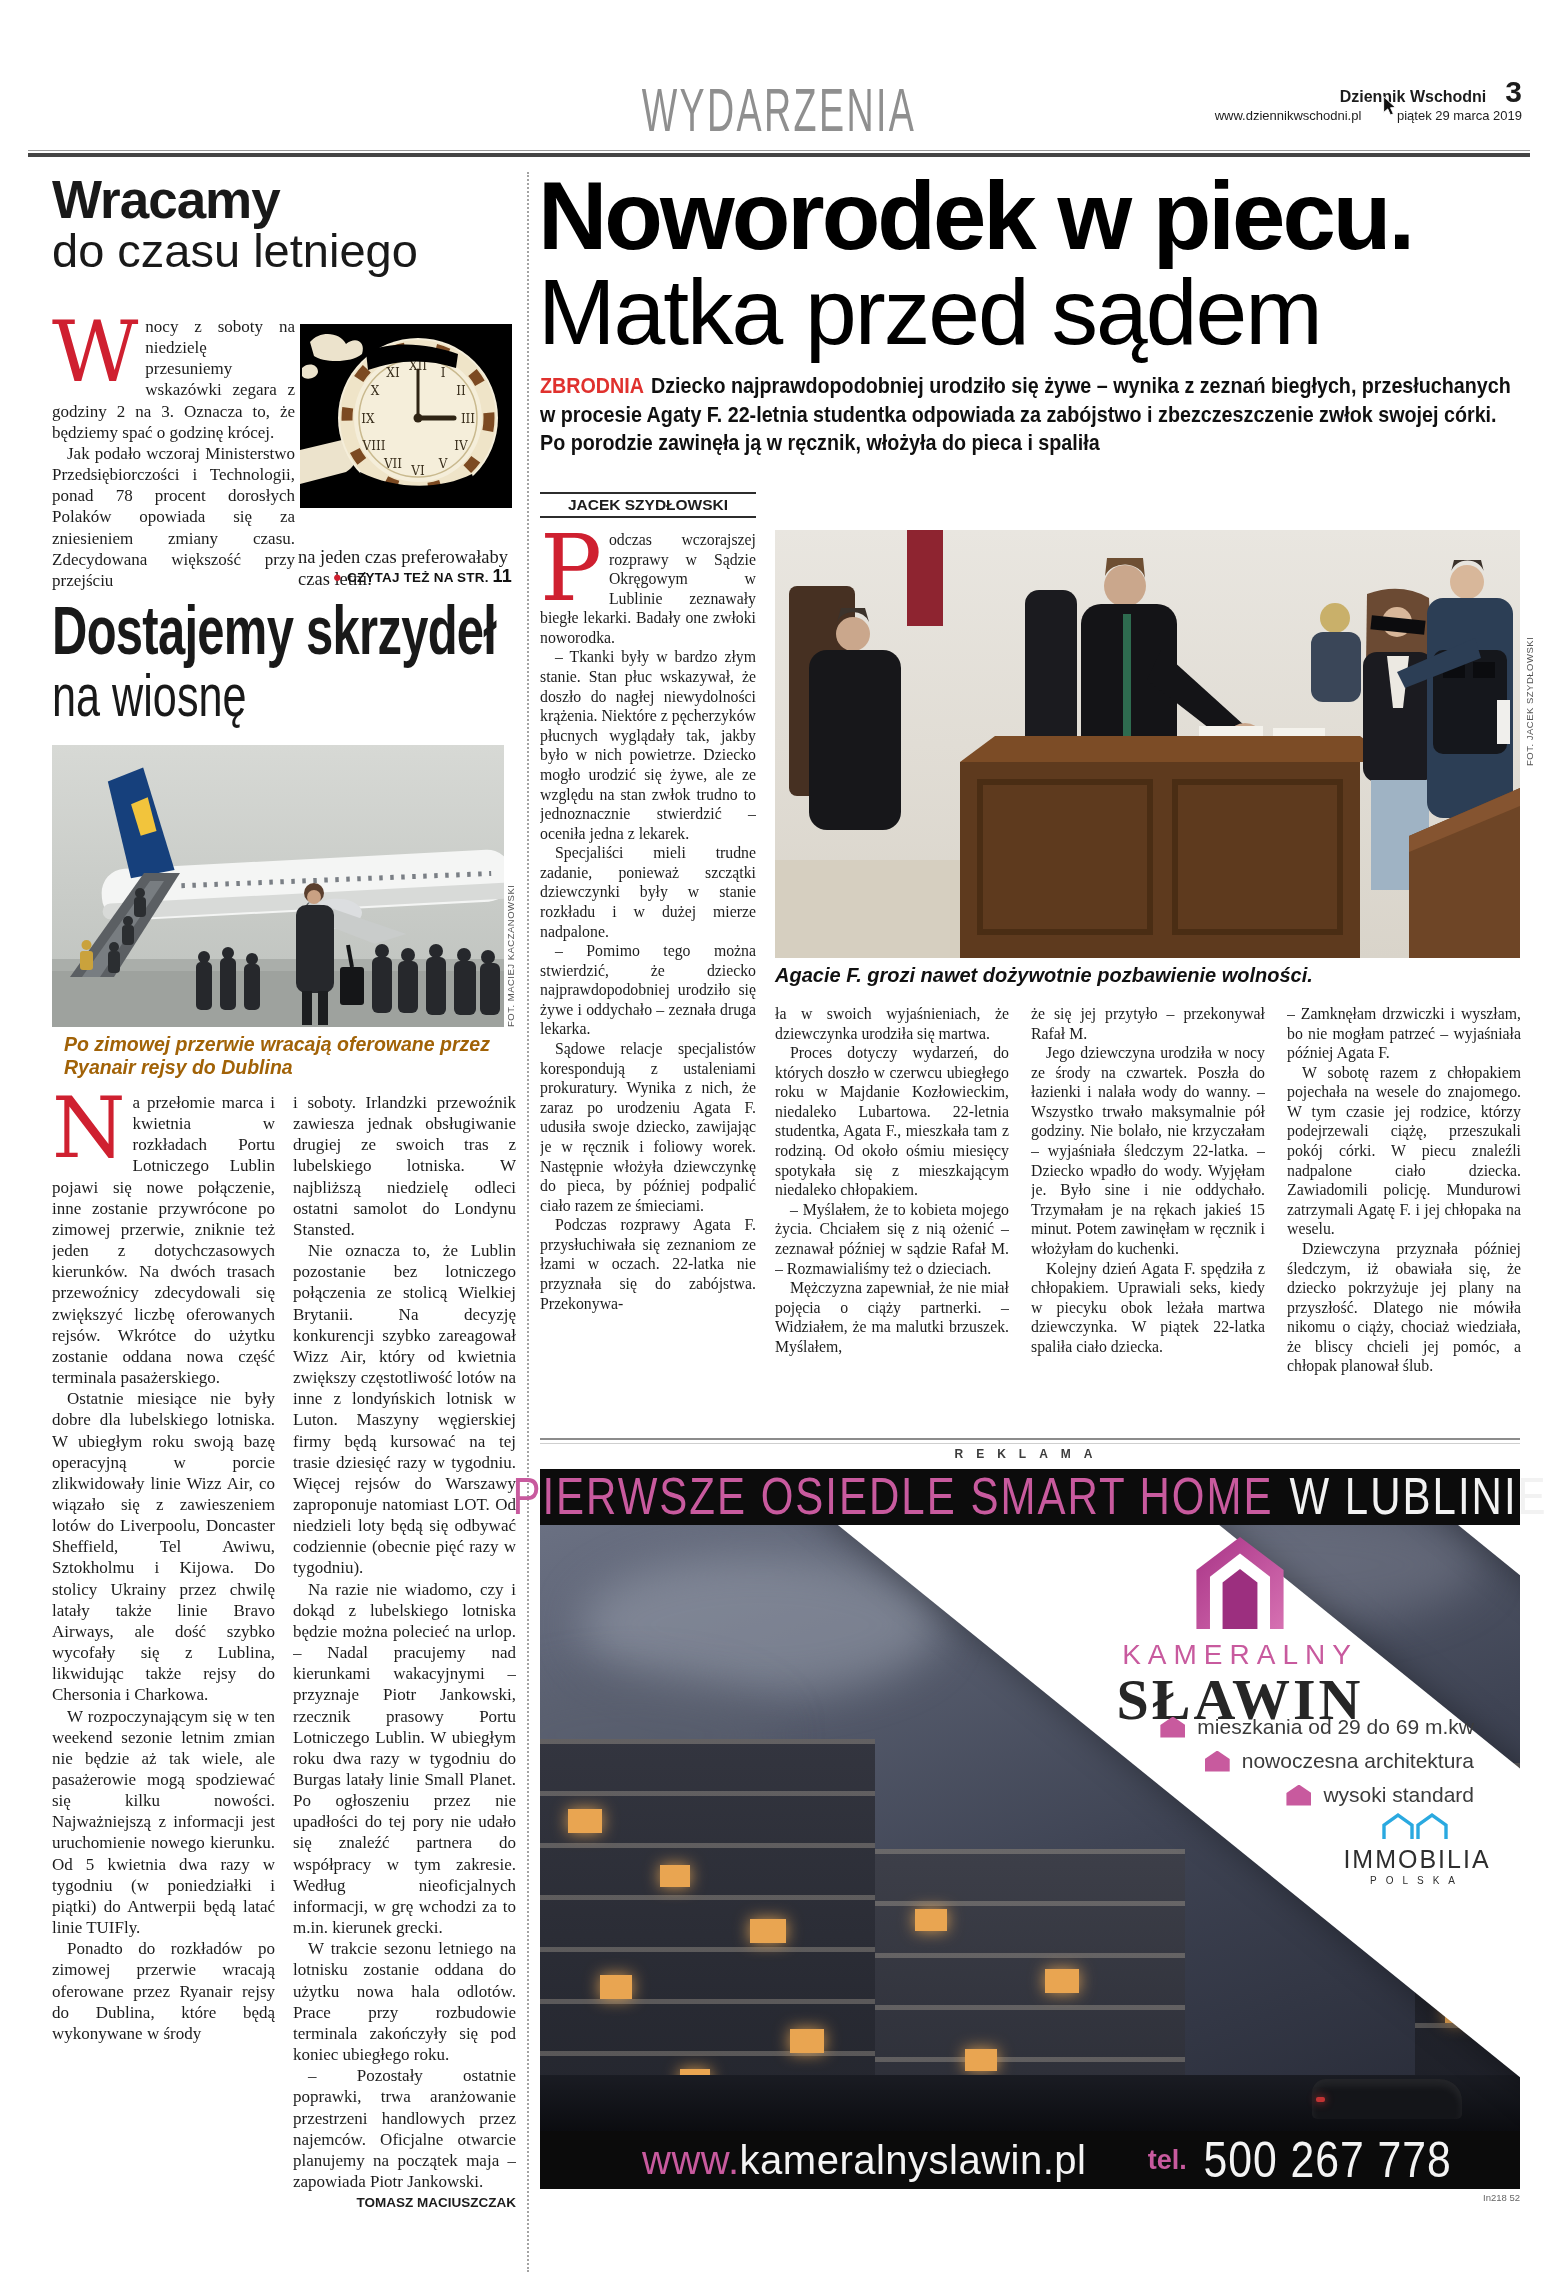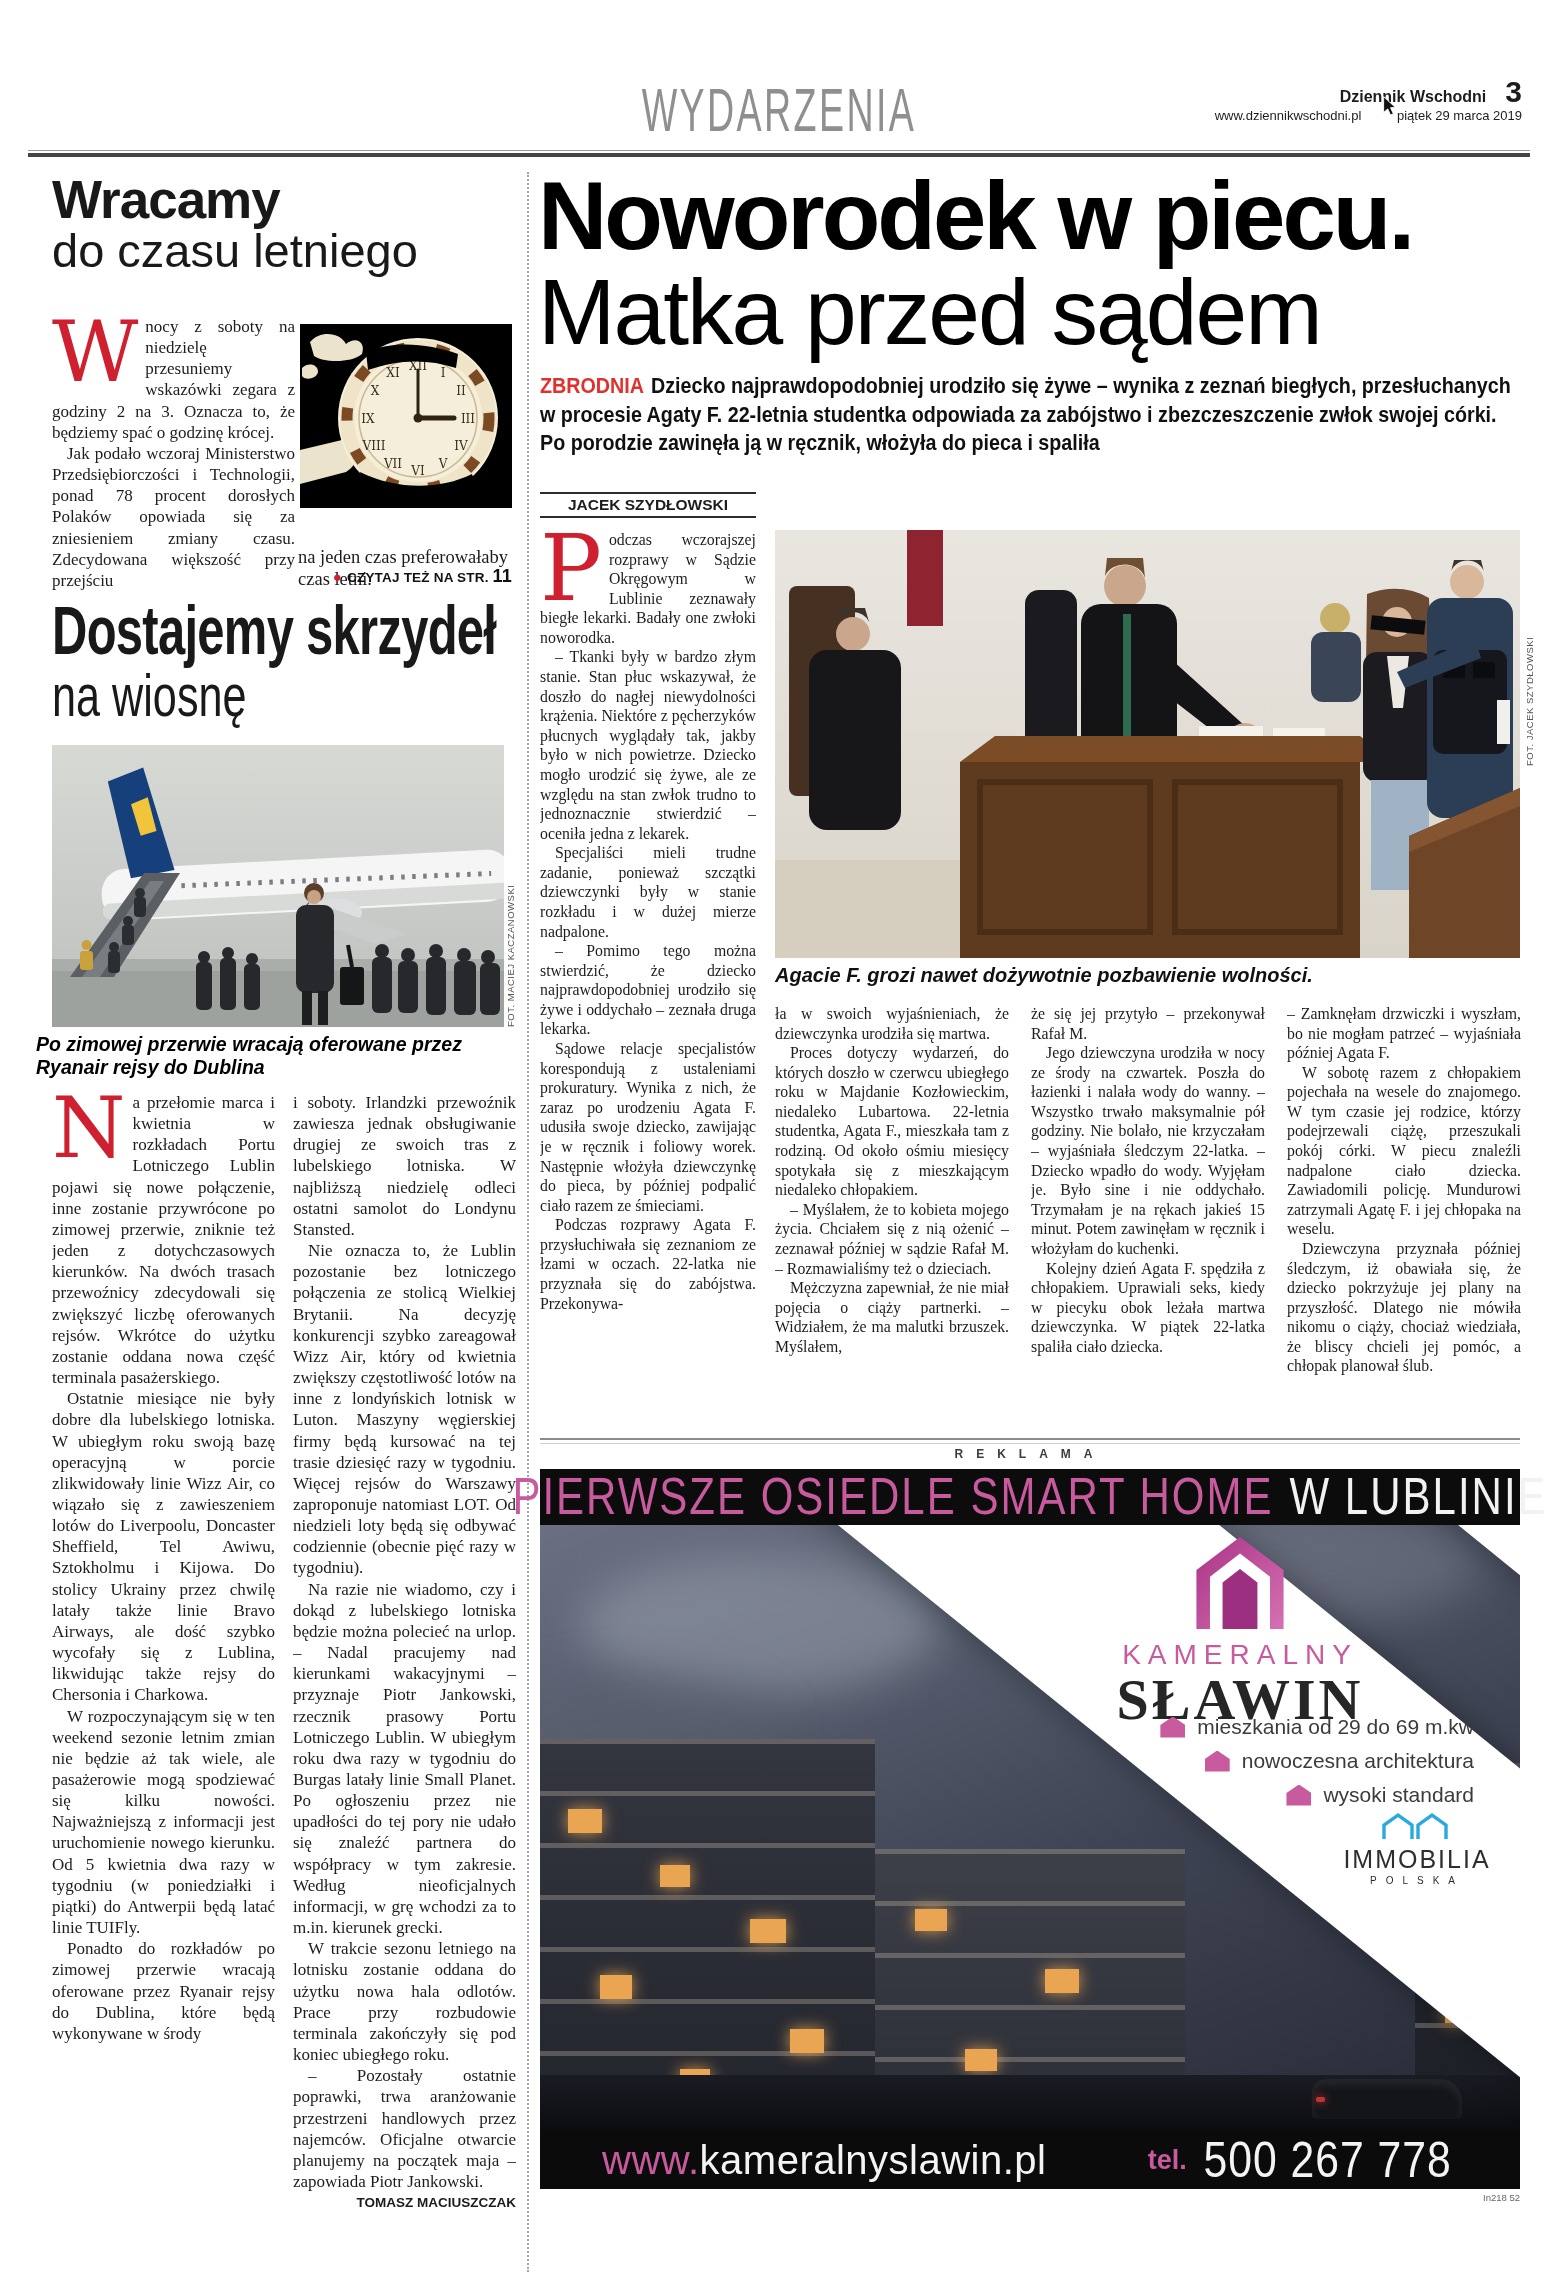--- a/index.html
+++ b/index.html
@@ -51,22 +51,22 @@
   
   .wings-title{position:absolute;left:52px;top:596px;font-family:"Liberation Sans",sans-serif;line-height:1.02;color:#191919;
     transform:scale(0.72,1);transform-origin:0 0;white-space:nowrap;}
   .wings-title .b{font-weight:bold;font-size:68px;letter-spacing:-1px;display:block;}
   .wings-title .l{font-weight:normal;font-size:60px;display:block;}
   .plane-photo{position:absolute;left:52px;top:745px;width:452px;height:282px;overflow:hidden;}
   .vcredit{position:absolute;font-family:"Liberation Sans",sans-serif;font-size:9.5px;color:#555;
     writing-mode:vertical-rl;transform:rotate(180deg);letter-spacing:0.5px;}
   #plane-credit{left:505px;top:747px;height:280px;}
   #court-credit{left:1524px;top:536px;height:230px;}
-  .plane-caption{position:absolute;left:36px;top:1033px;width:462px;
-    font-family:"Liberation Sans",sans-serif;font-weight:bold;font-style:italic;font-size:19.5px;line-height:1.18;color:#000000;}
+  .plane-caption{position:absolute;left:64px;top:1033px;width:462px;
+    font-family:"Liberation Sans",sans-serif;font-weight:bold;font-style:italic;font-size:19.5px;line-height:1.18;color:#a16207;}
   .wings-cols{position:absolute;left:52px;top:1092px;width:465px;height:1180px;display:flex;gap:18px;}
   .wings-cols .wcol{width:223px;height:100%;overflow:hidden;font-size:17px;line-height:1.245;}
   .author{text-align:right;font-family:"Liberation Sans",sans-serif;font-weight:bold;font-size:13.5px;margin-top:3px;}
 
   
   .main-title{position:absolute;left:538px;top:168px;width:990px;font-family:"Liberation Sans",sans-serif;color:#000000;}
   .main-title .t1{font-weight:bold;font-size:96px;letter-spacing:-3px;line-height:1.0;display:block;}
   .main-title .t2{font-weight:normal;font-size:93px;letter-spacing:-2px;line-height:1.04;display:block;}
   .main-lead{position:absolute;left:540px;top:372px;width:1118px;transform:scale(0.876,1);transform-origin:0 0;
     font-family:"Liberation Sans",sans-serif;font-weight:bold;font-size:22.5px;line-height:1.27;color:#101010;}
@@ -121,21 +121,21 @@
     letter-spacing:3px;color:#262626;line-height:1.0;}
   .ad-bullets{position:absolute;right:46px;top:190px;width:430px;}
   .ad-bullets .row{display:flex;justify-content:flex-end;align-items:center;gap:12px;margin-bottom:10px;}
   .ad-bullets .txt{font-family:"Liberation Sans",sans-serif;font-size:21px;color:#3b3b3b;}
   .house{width:25px;height:21px;background:var(--pink);
     clip-path:polygon(50% 0,100% 40%,100% 100%,0 100%,0 40%);}
   .developer{position:absolute;left:792px;top:286px;width:170px;text-align:center;}
   .developer .dname{font-family:"Liberation Sans",sans-serif;font-size:25px;letter-spacing:2px;color:#2e2e2e;}
   .developer .dsub{font-family:"Liberation Sans",sans-serif;font-size:10px;letter-spacing:9px;color:#2e2e2e;margin-top:1px;}
   .ad-bottombar{height:58px;background:#0b0b0b;display:flex;align-items:center;justify-content:space-between;padding:0 62px;}
-  .ad-url{font-family:"Liberation Sans",sans-serif;font-size:40px;letter-spacing:0.5px;}
+  .ad-url{font-family:"Liberation Sans",sans-serif;font-size:40px;letter-spacing:0.5px;margin-left:40px;}
   .ad-url .www{color:var(--pink);}
   .ad-url .dom{color:#f4f4f4;}
   .ad-tel{display:flex;align-items:center;gap:10px;font-family:"Liberation Sans",sans-serif;}
   .ad-tel .lbl{color:var(--pink);font-weight:bold;font-size:27px;}
   .ad-tel .num{color:#f4f4f4;font-size:45px;letter-spacing:1px;display:inline-block;transform:scale(0.95,1.12);}
   .ad-code{position:absolute;right:38px;top:2192px;font-family:"Liberation Sans",sans-serif;font-size:9.5px;color:#666;}
 </style>
 </head>
 <body>
 

